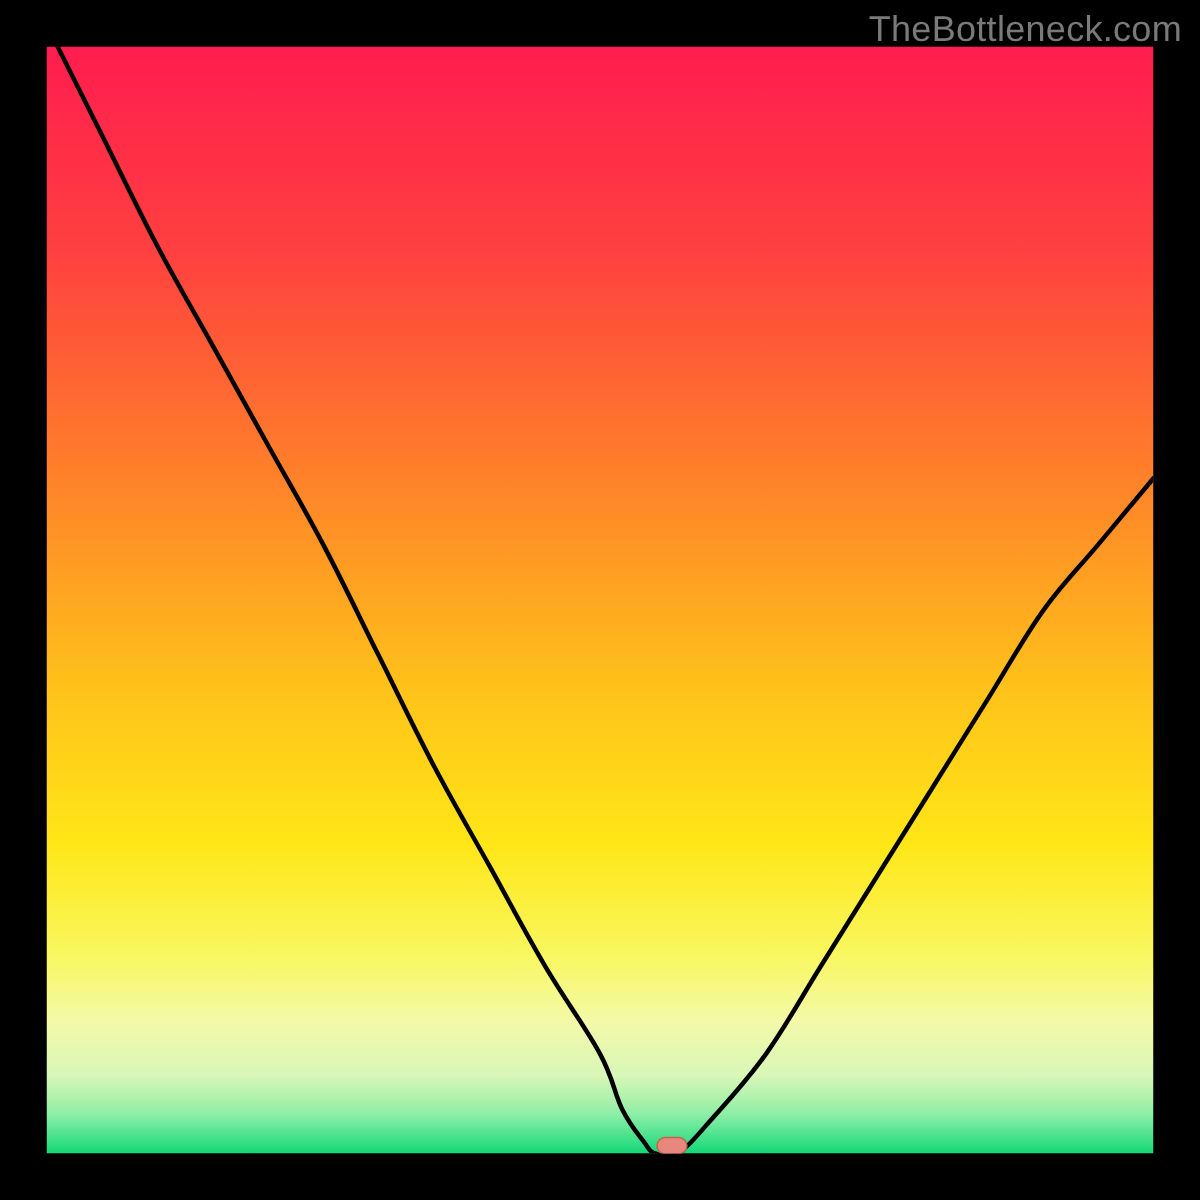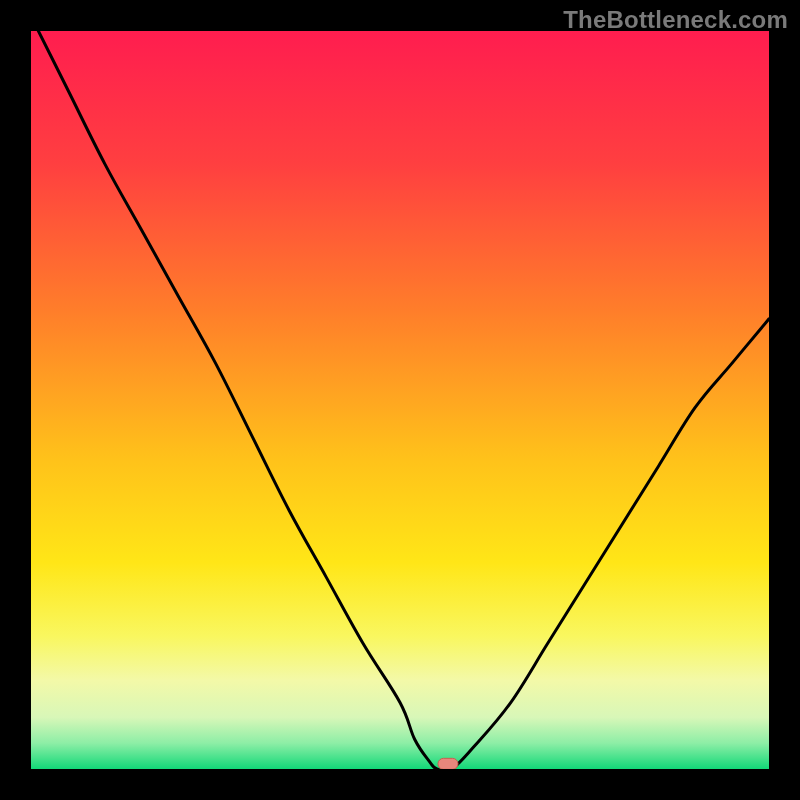--- a/index.html
+++ b/index.html
@@ -16,21 +16,21 @@
     width: 800px;
     height: 800px;
     background: #000;
   }
   .watermark {
     position: absolute;
     top: 6px;
     right: 12px;
     color: #7a7a7a;
     font-size: 24px;
-    font-weight: 700;
+    font-weight: 400;
     letter-spacing: 0.2px;
     user-select: none;
   }
   .plot {
     position: absolute;
     left: 31px;
     top: 31px;
     width: 738px;
     height: 738px;
   }

